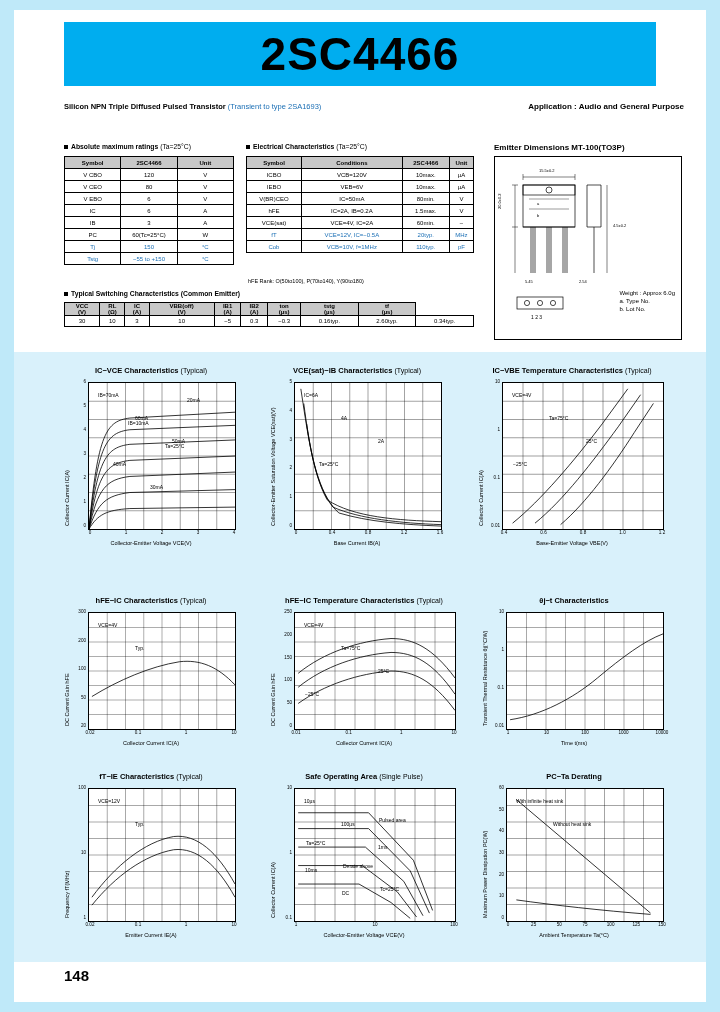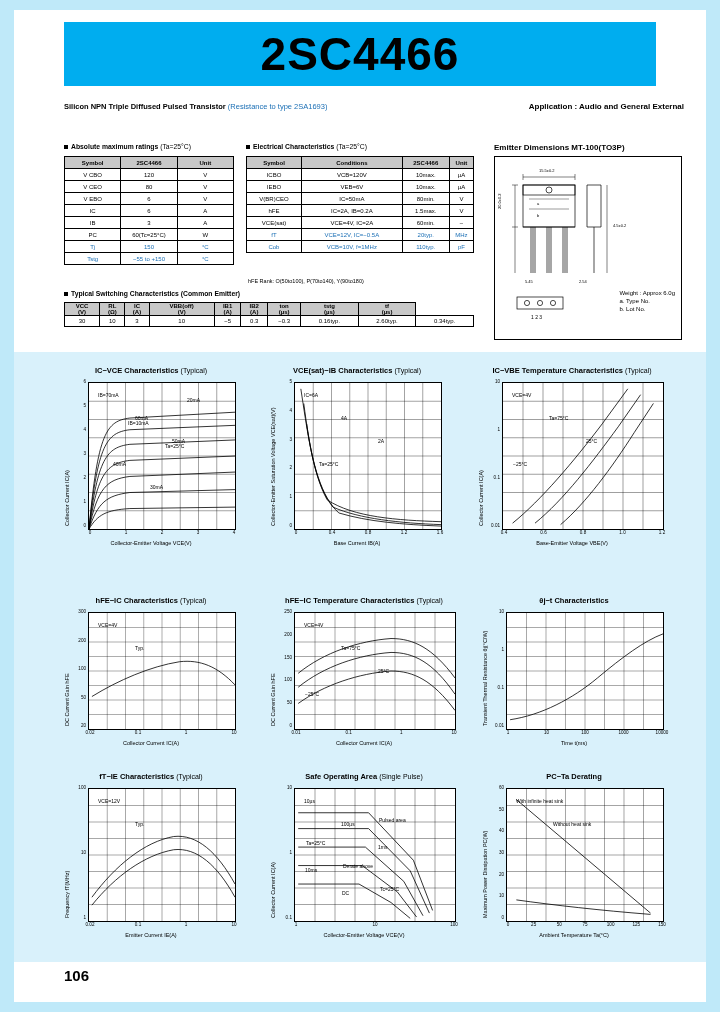--- a/index.html
+++ b/index.html
@@ -96,24 +96,24 @@
 <body>
 
 <div class="page">
 
   <div class="titlebar">
     <div class="t">2SC4466</div>
   </div>
 
   <div class="subtitle">
     <span>Silicon NPN Triple Diffused Pulsed Transistor</span>
-    <span class="cmp">(Resistance to type 2SA1693)</span>
+    <span class="cmp">(Transient to type 2SA1693)</span>
   </div>
 
-  <div class="appline">Application : Audio and General External</div>
+  <div class="appline">Application : Audio and General Purpose</div>
 
   <div class="sechead" style="left:50px;top:133px;">
     <span class="sq"></span><span>Absolute maximum ratings</span>
     <span style="font-weight:normal">(Ta=25°C)</span>
   </div>
   <table id="tbl-abs">
     <tbody id="abs-body">
         <tr class="hdr">
           <td>Symbol</td>
           <td>2SC4466</td>
@@ -637,14 +637,14 @@
           <div class="ticks" style="left:8px;top:34.66666666666666px;width:20px;text-align:right;">50</div>
           <div class="ticks" style="left:8px;top:13px;width:20px;text-align:right;">60</div>
           <div class="note" style="left:40px;top:26px;">With infinite heat sink</div>
           <div class="note" style="left:77px;top:49px;">Without heat sink</div>
           <div class="axlabel" style="left:0;top:160px;">Ambient Temperature Ta(°C)</div>
           <div class="ylabel" style="left:6px;top:146px;">Maximum Power Dissipation PC(W)</div>
         </div>
       </div>
   </div>
 
-  <div class="pageno">106</div>
+  <div class="pageno">148</div>
 </div>
 
 </body></html>

